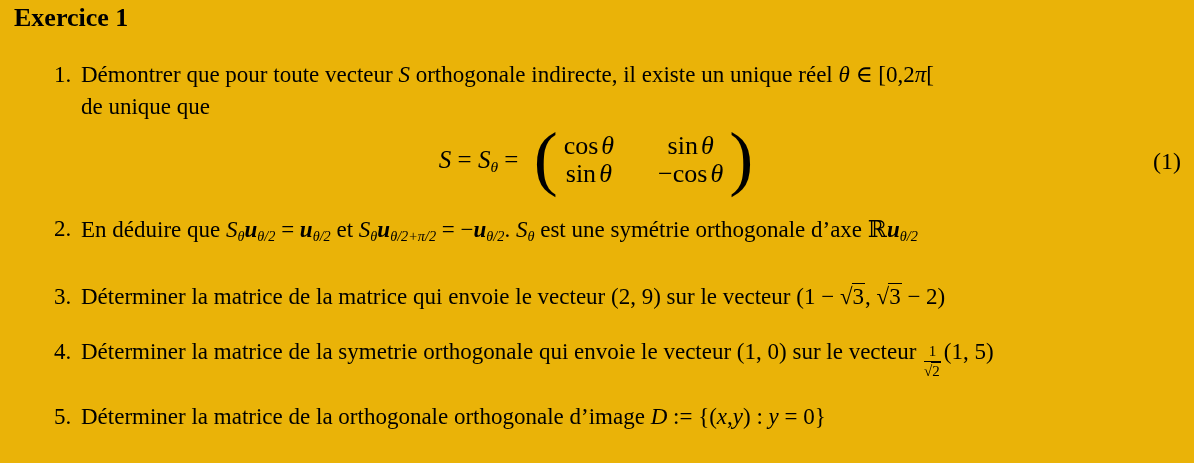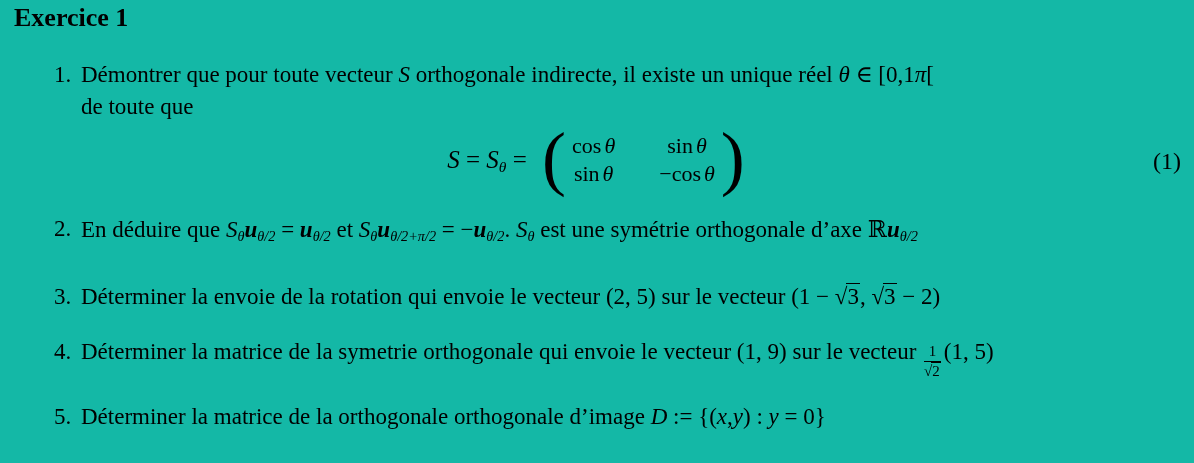--- a/index.html
+++ b/index.html
@@ -3,21 +3,21 @@
 <meta charset="utf-8">
 <style>
   * { box-sizing: border-box; margin: 0; padding: 0; }
   html, body { background: #ffffff; }
   body {
     width: 1194px; height: 463px;
     font-family: "Liberation Serif", "DejaVu Serif", serif;
     color: #000000;
     overflow: hidden;
   }
-  .page { position: relative; width: 1194px; height: 463px; background: #14b8a6; overflow: hidden; }
+  .page { position: relative; width: 1194px; height: 463px; background: #eab308; overflow: hidden; }
 
   .title {
     position: absolute; left: 14px; top: 3px;
     font-size: 26px; font-weight: 700; line-height: 30px;
     white-space: nowrap;
   }
 
   .item {
     position: absolute; left: 54px;
     display: flex;
@@ -52,21 +52,21 @@
   .paren {
     font-size: 72px; line-height: 1; font-weight: 400;
     margin: 0 2px;
     transform: translateY(-2px);
   }
   .matrix {
     display: grid;
     grid-template-columns: auto auto;
     column-gap: 44px;
     justify-items: center;
-    font-size: 22px; line-height: 28px;
+    font-size: 26px; line-height: 28px;
     padding: 0 4px;
   }
   .cell { white-space: nowrap; }
   .cell .mi { margin-left: 3px; }
   .eqnum {
     position: absolute; right: 13px; top: 50%;
     transform: translateY(-50%);
     font-size: 24px;
   }
 
@@ -86,22 +86,22 @@
 </head>
 <body>
 
 <div class="page">
 
   <div class="title">Exercice 1</div>
 
   <div class="item" style="top:59px;">
     <span class="num">1.</span>
     <div class="content">
-      <div class="line"><span>Démontrer que pour toute vecteur </span><span class="mi">S</span><span> orthogonale indirecte, il existe un unique réel </span><span class="mi">θ</span><span> ∈ </span><span>[0,1</span><span class="mi">π</span><span>[</span></div>
-      <div class="line"><span>de toute que</span></div>
+      <div class="line"><span>Démontrer que pour toute vecteur </span><span class="mi">S</span><span> orthogonale indirecte, il existe un unique réel </span><span class="mi">θ</span><span> ∈ </span><span>[0,2</span><span class="mi">π</span><span>[</span></div>
+      <div class="line"><span>de unique que</span></div>
     </div>
   </div>
 
   <div class="eqrow">
     <div class="equation">
       <span class="lhs"><span class="mi">S</span><span> = </span><span class="mi">S</span><sub>θ</sub><span> = </span></span>
       <span class="paren">(</span>
       <span class="matrix">
         <span class="cell"><span>cos</span><span class="mi">θ</span></span>
         <span class="cell"><span>sin</span><span class="mi">θ</span></span>
@@ -113,26 +113,26 @@
     <span class="eqnum">(1)</span>
   </div>
 
   <div class="item" style="top:213px;">
     <span class="num">2.</span>
     <div class="content"><span>En déduire que </span><span class="mi">S</span><sub>θ</sub><span class="mb">u</span><sub>θ/2</sub><span> = </span><span class="mb">u</span><sub>θ/2</sub><span> et </span><span class="mi">S</span><sub>θ</sub><span class="mb">u</span><sub>θ/2+π/2</sub><span> = −</span><span class="mb">u</span><sub>θ/2</sub><span>. </span><span class="mi">S</span><sub>θ</sub><span> est une symétrie orthogonale d’axe </span><span class="bb">ℝ</span><span class="mb">u</span><sub>θ/2</sub></div>
   </div>
 
   <div class="item" style="top:281px;">
     <span class="num">3.</span>
-    <div class="content"><span>Déterminer la envoie de la rotation qui envoie le vecteur </span><span>(2, 5)</span><span> sur le vecteur </span><span>(1 − </span><span>√</span><span class="rad">3</span><span>, </span><span>√</span><span class="rad">3</span><span> − 2)</span></div>
+    <div class="content"><span>Déterminer la matrice de la matrice qui envoie le vecteur </span><span>(2, 9)</span><span> sur le vecteur </span><span>(1 − </span><span>√</span><span class="rad">3</span><span>, </span><span>√</span><span class="rad">3</span><span> − 2)</span></div>
   </div>
 
   <div class="item" style="top:336px;">
     <span class="num">4.</span>
-    <div class="content"><span>Déterminer la matrice de la symetrie orthogonale qui envoie le vecteur </span><span>(1, 9)</span><span> sur le vecteur </span><span class="frac">
+    <div class="content"><span>Déterminer la matrice de la symetrie orthogonale qui envoie le vecteur </span><span>(1, 0)</span><span> sur le vecteur </span><span class="frac">
           <span class="ftop">1</span>
           <span class="fbot"><span>√</span><span class="rad">2</span></span>
         </span><span>(1, 5)</span></div>
   </div>
 
   <div class="item" style="top:401px;">
     <span class="num">5.</span>
     <div class="content"><span>Déterminer la matrice de la orthogonale orthogonale d’image </span><span class="mi">D</span><span> := </span><span>{(</span><span class="mi">x</span><span>,</span><span class="mi">y</span><span>) : </span><span class="mi">y</span><span> = 0}</span></div>
   </div>
 

